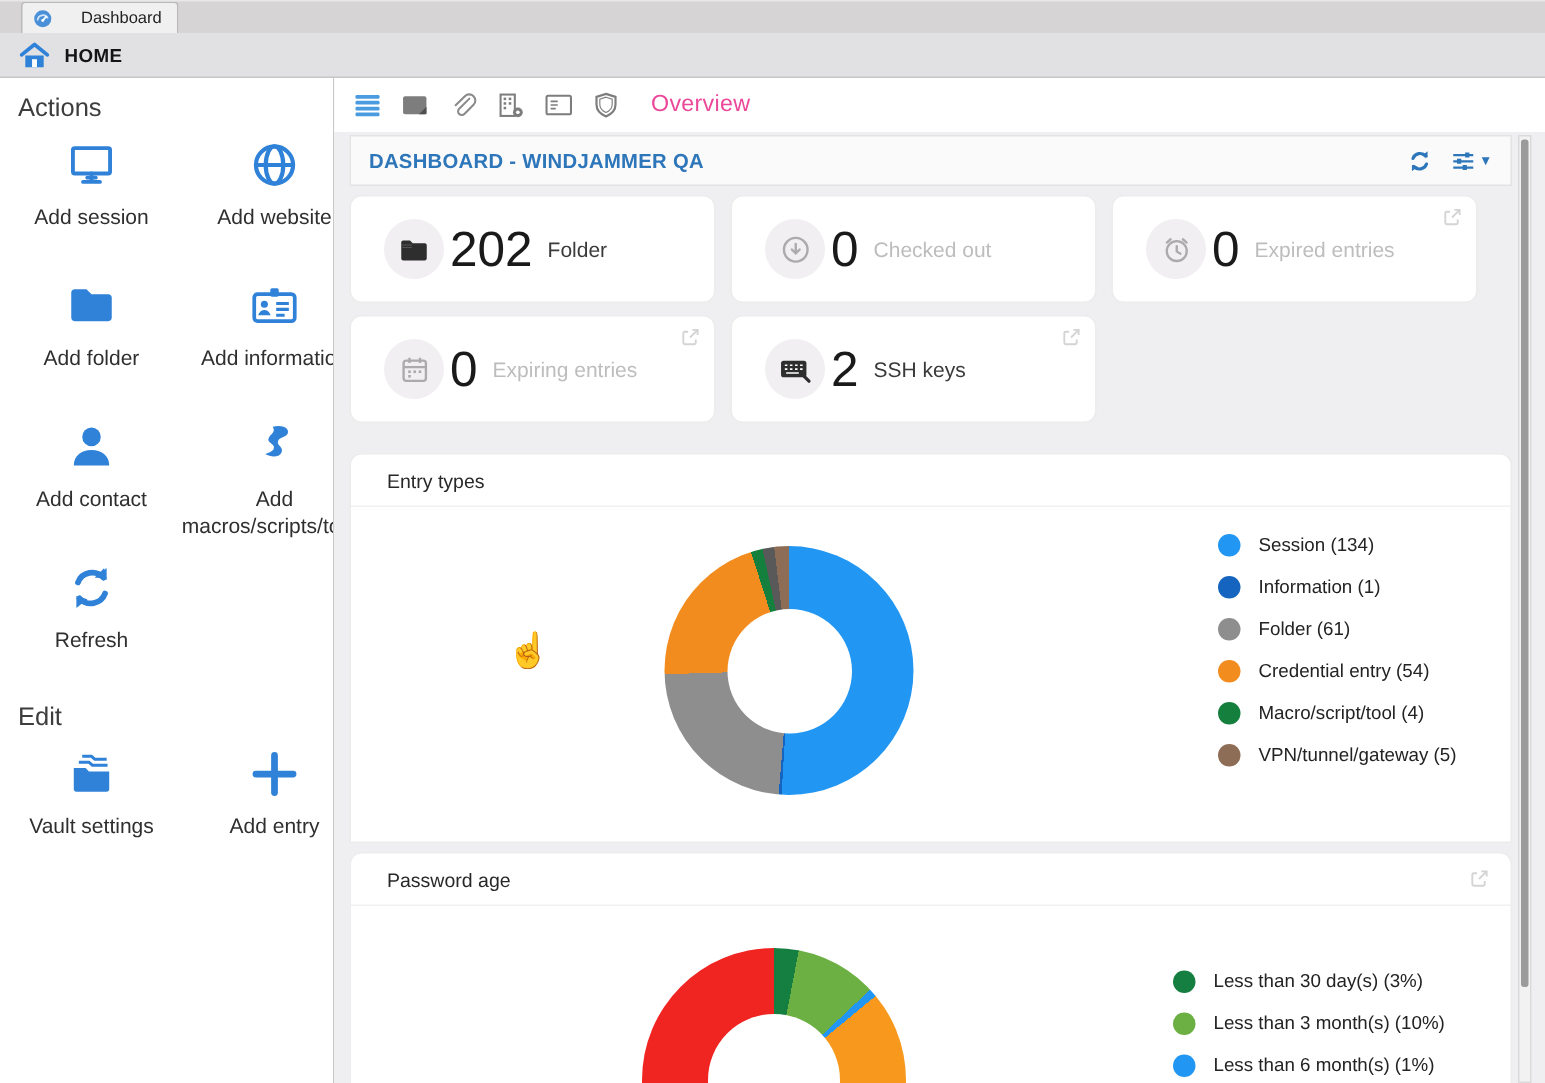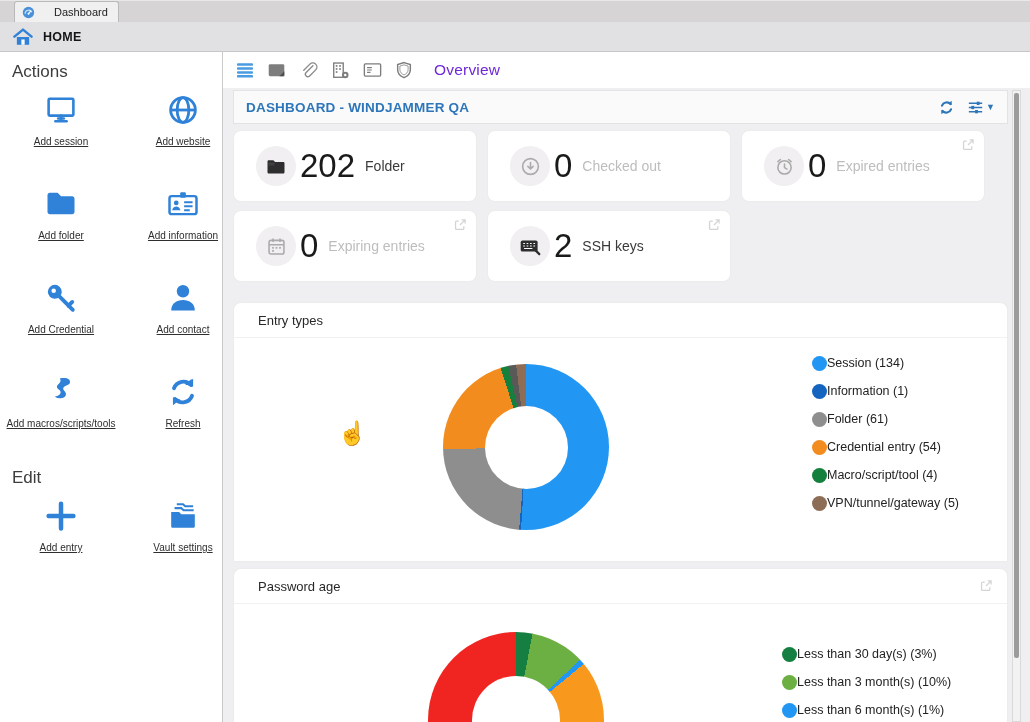--- a/index.html
+++ b/index.html
@@ -16,26 +16,26 @@
   .menubar { height:30px; background:#e1e0e3; border-bottom:1px solid #c7c7c7; display:flex; align-items:center; padding-left:13px; gap:10px; }
   .menubar .home-label { font-size:12.5px; font-weight:bold; color:#141414; letter-spacing:.3px; }
 
   
   .content { display:flex; height:670px; }
   .sidebar { width:223px; background:#fff; border-right:1px solid #c9c9c9; padding-top:8px; overflow:hidden; }
   .section-title { font-size:17px; color:#3d3d3d; margin:2px 0 4px 12px; }
   .action-grid { display:grid; grid-template-columns:1fr 1fr; grid-auto-rows:94px; justify-items:center; }
   .action-item { width:122px; display:flex; flex-direction:column; align-items:center; padding-top:4px; cursor:pointer; }
   .action-item .ic { height:40px; display:flex; align-items:center; justify-content:center; }
-  .action-item .lbl { margin-top:5px; font-size:10px; color:#2f2f2f; text-align:center; line-height:1.3;text-decoration:underline; }
+  .action-item .lbl { margin-top:5px; font-size:14px; color:#2f2f2f; text-align:center; line-height:1.3; }
 
   
   .main { flex:1; position:relative; background:#fff; }
   .main-toolbar { height:36px; background:#fff; display:flex; align-items:center; gap:13px; padding-left:13px; }
-  .main-toolbar .overview-title { font-size:15.5px; color:#6d28d9; margin-left:8px; letter-spacing:.2px; }
+  .main-toolbar .overview-title { font-size:15.5px; color:#ec4899; margin-left:8px; letter-spacing:.2px; }
   .tbi { display:flex; align-items:center; }
 
   .dash-area { position:absolute; left:0; right:0; top:36px; bottom:0; background:#efeef0; padding:2px 22px 12px 10px; overflow:hidden; }
   .dash-header { height:34px; background:#fafafa; border:1px solid #e3e3e3; display:flex; align-items:center; justify-content:space-between; padding:0 12px; }
   .dash-title { font-size:13.5px; font-weight:bold; color:#2e76ba; letter-spacing:.2px; }
   .dash-header-actions { display:flex; align-items:center; gap:12px; }
   .caret { color:#2e76ba; font-size:9px; margin-left:2px; }
 
   .cards-row { display:flex; gap:10px; margin-top:6px; }
   .card { width:244px; height:72px; background:#fff; border:1px solid #ececec; border-radius:8px;
@@ -55,21 +55,21 @@
   #password-age-panel .panel-body { height:122px; overflow:hidden; }
 
   .donut { border-radius:50%; position:absolute; }
   .donut .hole { position:absolute; left:25%; top:25%; width:50%; height:50%; background:#fff; border-radius:50%; }
   #donut-entry-types { width:166px; height:166px; left:209px; top:26px; }
   #donut-password-age { width:176px; height:176px; left:194px; top:28px; }
 
   .legend { position:absolute; }
   #legend-entry-types { left:578px; top:11px; }
   #legend-password-age { left:548px; top:36px; }
-  .legend-item { height:28px; display:flex; align-items:center; }
+  .legend-item { height:28px; display:flex; align-items:center; gap:12px; }
   .legend-dot { width:15px; height:15px; border-radius:50%; flex:0 0 15px; }
   .legend-label { font-size:12.5px; color:#232323; white-space:nowrap; }
 
   
   .vscroll { position:absolute; right:9px; top:38px; bottom:0; width:9px; background:#f2f2f2; border:1px solid #dadada; }
   .vscroll .thumb { position:absolute; left:1px; top:2px; width:5px; height:565px; background:#9b9b9b; border-radius:2px; }
 
   
   .hand-cursor { position:absolute; left:338px; top:420px; font-size:23px; color:#3c3c3c; z-index:40;
                  text-shadow:0 0 2px #fff; pointer-events:none; }
@@ -148,30 +148,20 @@
               <rect x="4" y="9" width="24" height="16" rx="2" fill="none" stroke="#2f82d8" stroke-width="2.2"></rect>
               <rect x="13.5" y="5.5" width="5" height="5" rx="1" fill="#2f82d8"></rect>
               <circle cx="10" cy="15" r="2.1" fill="#2f82d8"></circle>
               <path d="M6.3 21.5c.6-2.2 2.2-3.2 3.7-3.2s3.1 1 3.7 3.2z" fill="#2f82d8"></path>
               <path d="M17 14.5h7.5M17 18h7.5M17 21.5h5" stroke="#2f82d8" stroke-width="1.8"></path>
             </svg>
         </span>
         <span class="lbl">Add information</span>
       </div>
 
-      <div class="action-item">
-        <span class="ic">
-          <svg width="36" height="36" viewBox="0 0 32 32">
-              <circle cx="10.5" cy="10.5" r="6.2" fill="#2f82d8"></circle>
-              <circle cx="9.5" cy="9.5" r="2" fill="#fff"></circle>
-              <path d="M15 15 26.5 26.5M22.5 23l3.5-3.5" stroke="#2f82d8" stroke-width="3.4" stroke-linecap="round"></path>
-            </svg>
-        </span>
-        <span class="lbl">Add Credential</span>
-      </div>
 
       <div class="action-item">
         <span class="ic">
           <svg width="36" height="36" viewBox="0 0 32 32">
               <circle cx="16" cy="10" r="5.5" fill="#2f82d8"></circle>
               <path d="M5.5 27c0-6 4.7-9.2 10.5-9.2S26.5 21 26.5 27z" fill="#2f82d8"></path>
             </svg>
         </span>
         <span class="lbl">Add contact</span>
       </div>
@@ -199,36 +189,36 @@
         <span class="lbl">Refresh</span>
       </div>
 
     </div>
 
     <div class="section-title" style="margin-top:6px;">Edit</div>
     <div class="action-grid">
 
       <div class="action-item">
         <span class="ic">
-          <svg width="36" height="36" viewBox="0 0 32 32" stroke="#2f82d8" stroke-width="4" stroke-linecap="round">
-              <path d="M16 5v22M5 16h22"></path>
-            </svg>
-        </span>
-        <span class="lbl">Add entry</span>
-      </div>
-
-      <div class="action-item">
-        <span class="ic">
           <svg width="36" height="36" viewBox="0 0 32 32">
               <path d="M10.5 5.5h5.5l2 1.8h7" stroke="#2f82d8" stroke-width="1.8" fill="none"></path>
               <path d="M8.5 9h6l2 1.8h9" stroke="#2f82d8" stroke-width="1.8" fill="none"></path>
               <path d="M5.5 12.5h7l2 2h12v10.5c0 .8-.7 1.5-1.5 1.5H7c-.8 0-1.5-.7-1.5-1.5z" fill="#2f82d8"></path>
             </svg>
         </span>
         <span class="lbl">Vault settings</span>
+      </div>
+
+      <div class="action-item">
+        <span class="ic">
+          <svg width="36" height="36" viewBox="0 0 32 32" stroke="#2f82d8" stroke-width="4" stroke-linecap="round">
+              <path d="M16 5v22M5 16h22"></path>
+            </svg>
+        </span>
+        <span class="lbl">Add entry</span>
       </div>
 
     </div>
   </div>
 
   <div class="main">
 
     <div class="main-toolbar">
       <span class="tbi">
         <svg width="18" height="16" viewBox="0 0 20 18">

